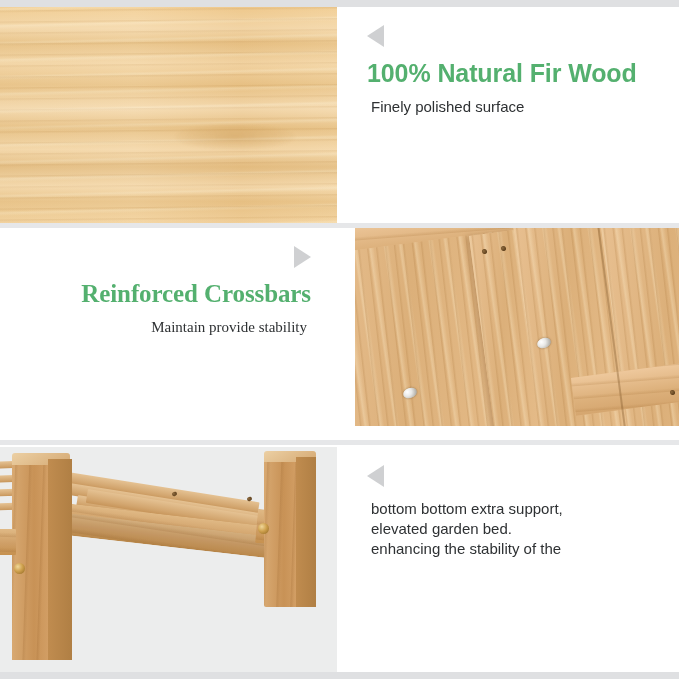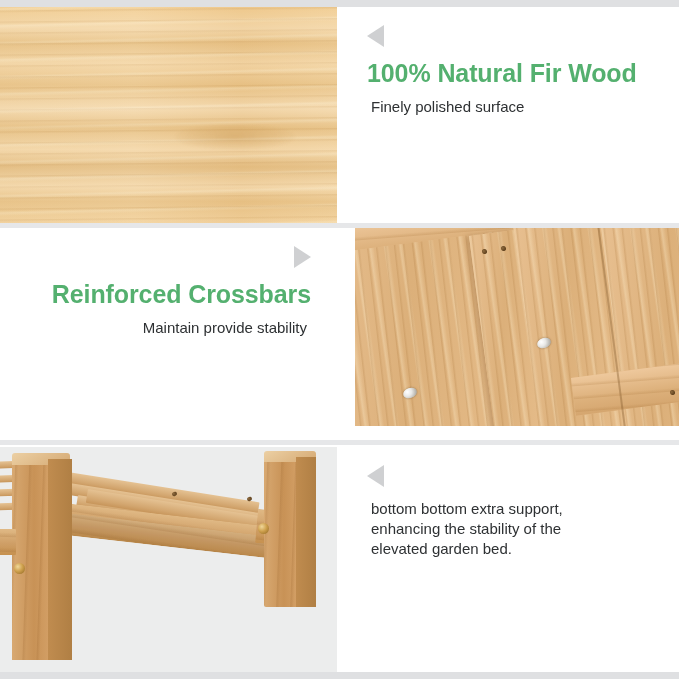--- a/index.html
+++ b/index.html
@@ -61,21 +61,21 @@
 
   
   .text-panel {
     position: absolute;
     top: 0;
     height: 100%;
     box-sizing: border-box;
     background: #ffffff;
   }
   .tp-right { left: 341px; width: 338px; padding: 18px 22px 0 26px; }
-  .tp-left  { left: 0;     width: 337px; padding: 18px 26px 0 22px; text-align: right; }
+  .tp-left  { left: 0;     width: 337px; padding: 18px 26px 0 22px; text-align: right; font-family: Liberation Serif, serif; }
 
   .arrow {
     display: block;
     width: 0;
     height: 0;
     margin-bottom: 12px;
   }
   .arrow-left {
     border-top: 11px solid transparent;
     border-bottom: 11px solid transparent;
@@ -354,21 +354,21 @@
 
         <div style="position:absolute; left:0; top:0; width:100%; height:100%; pointer-events:none;
                     box-shadow: inset 0 -12px 0 0 #eceded;"></div>
       </div>
     </div>
 
     <div class="text-panel tp-right">
       <span class="arrow arrow-left"></span>
       <p class="body-text">
         <span class="ln">bottom bottom extra support,</span>
+        <span class="ln">elevated garden bed.</span>
         <span class="ln">enhancing the stability of the</span>
-        <span class="ln">elevated garden bed.</span>
       </p>
     </div>
   </div>
 
   <div class="edge-strip edge-bottom"></div>
 
 </div>
 
 </body></html>

